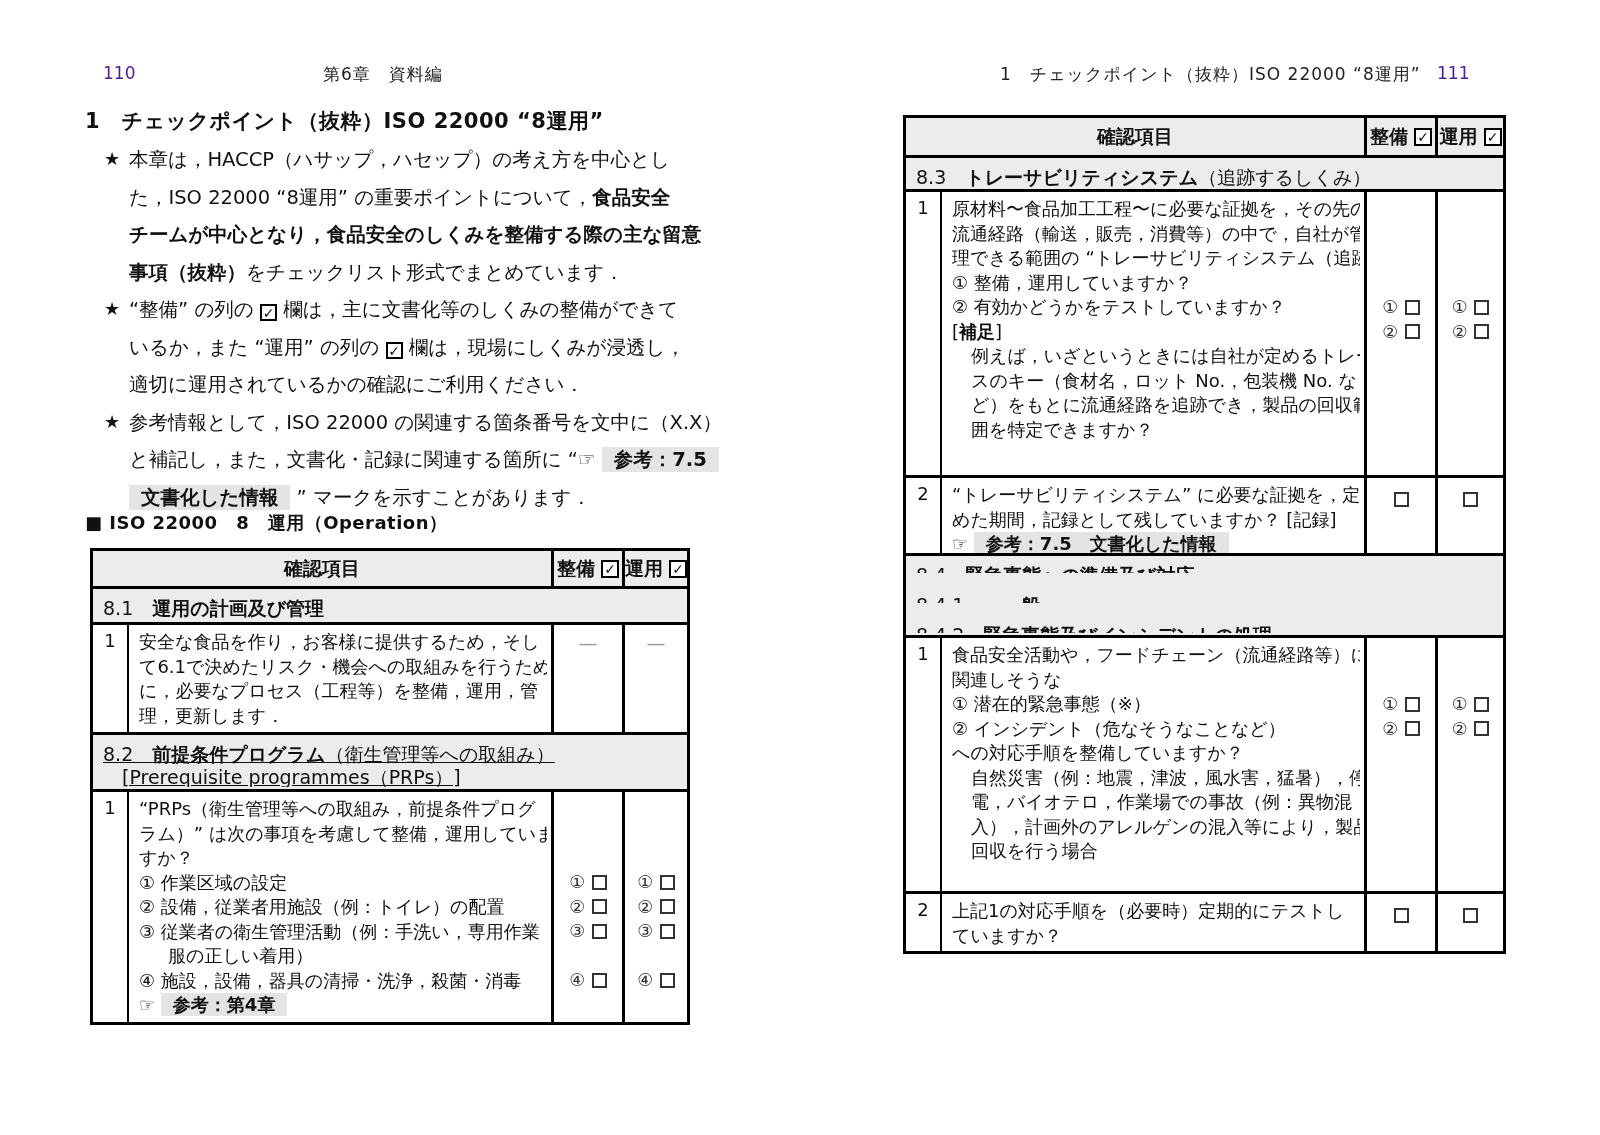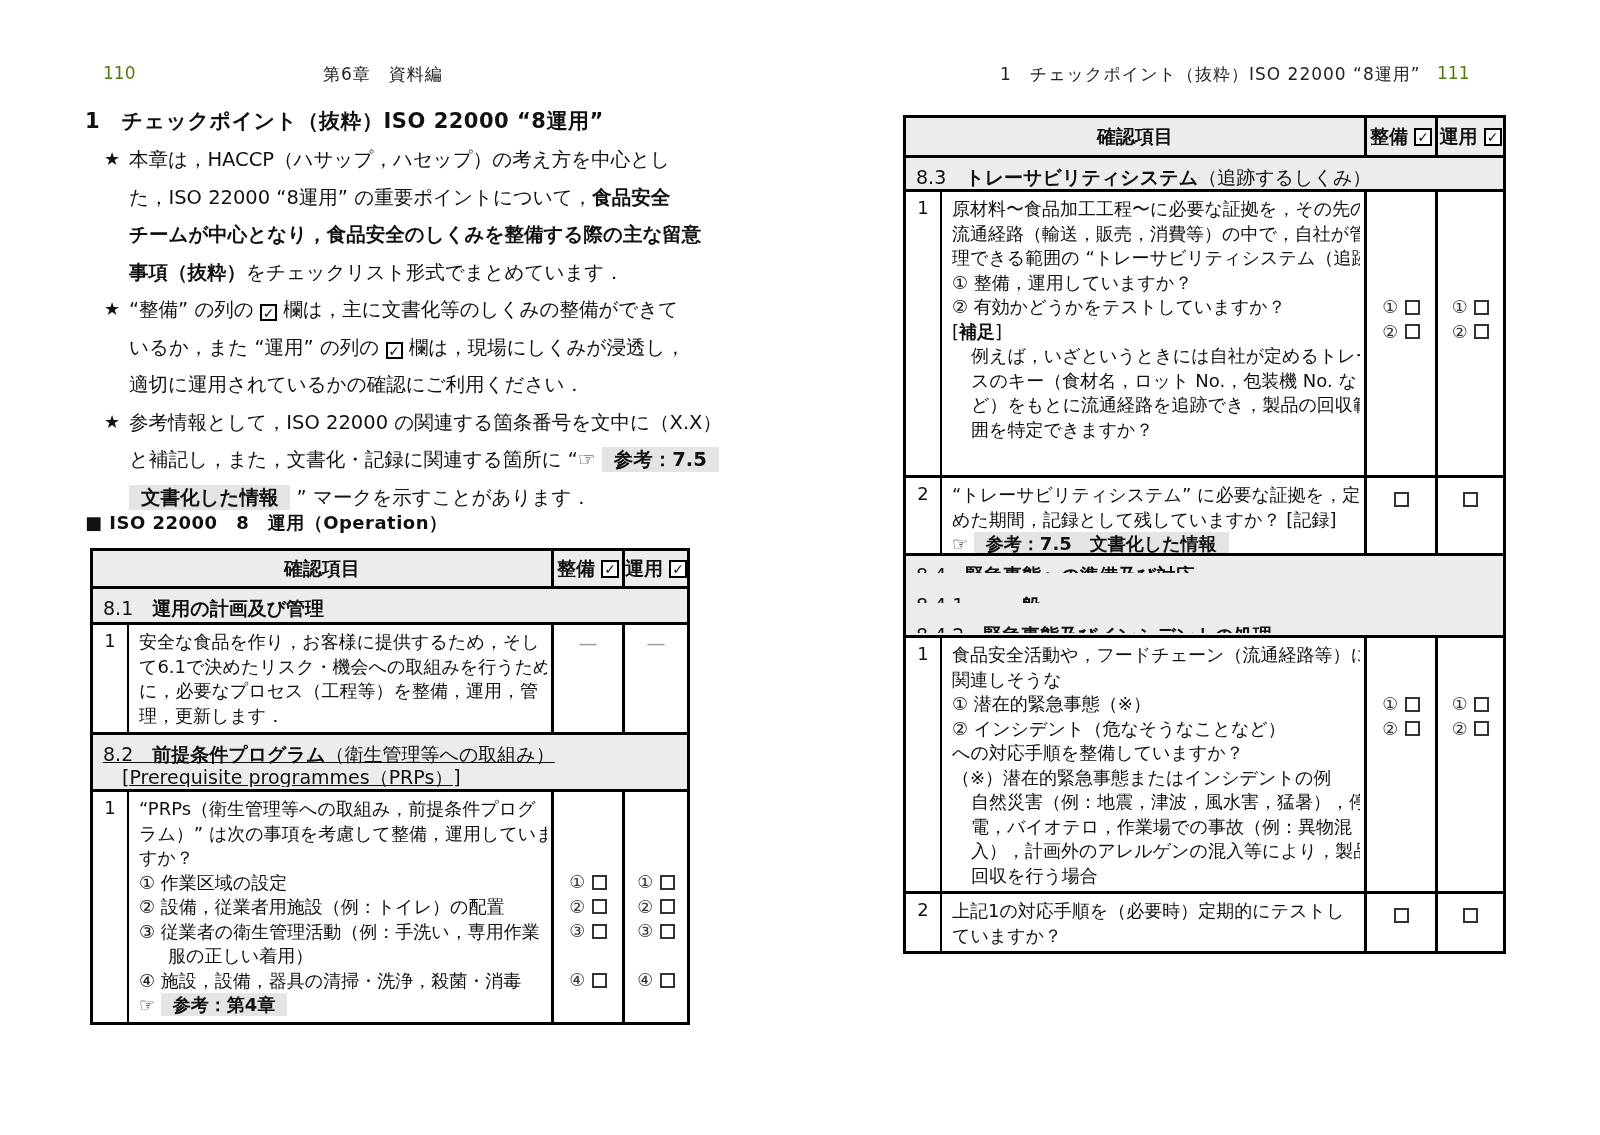--- a/index.html
+++ b/index.html
@@ -4,21 +4,21 @@
 <style>
   * { margin:0; padding:0; box-sizing:border-box; }
   html,body { background:#ffffff; }
   body {
     width:1600px; height:1135px; position:relative;
     font-family:"DejaVu Sans", sans-serif; color:#111;
     overflow:hidden;
   }
   .abs { position:absolute; }
   .runhead { font-size:17px; color:#222; letter-spacing:1px; }
-  .pagenum { font-size:17px; color:#4d7c0f; }
+  .pagenum { font-size:17px; color:#4c1d95; }
   .doc-title { font-size:21px; font-weight:bold; letter-spacing:0.5px; }
   .sec-heading { font-size:18px; font-weight:bold; letter-spacing:0.5px;text-align:center; }
 
   
   .bullets { width:700px; }
   .bullet { display:flex; align-items:flex-start; }
   .star { width:25px; font-size:18px; padding-top:7px; color:#111; flex:none; }
   .btext { flex:1; overflow:hidden; }
   .btext .tline { line-height:37.5px; font-size:19.5px; }
 
@@ -287,21 +287,20 @@
     </div>
   <div class="trow rt-r841">
     <div class="c-main">
       <div class="num">1</div>
       <div class="qtext">
           <div class="tline">食品安全活動や，フードチェーン（流通経路等）に</div>
           <div class="tline">関連しそうな</div>
           <div class="tline">① 潜在的緊急事態（※）</div>
           <div class="tline">② インシデント（危なそうなことなど）</div>
           <div class="tline">への対応手順を整備していますか？</div>
-          <div class="tline">（※）潜在的緊急事態またはインシデントの例</div>
           <div class="tline ind1">自然災害（例：地震，津波，風水害，猛暑），停</div>
           <div class="tline ind1">電，バイオテロ，作業場での事故（例：異物混</div>
           <div class="tline ind1">入），計画外のアレルゲンの混入等により，製品</div>
           <div class="tline ind1">回収を行う場合</div>
         </div>
     </div>
     <div class="c-chk pad841">
         <div class="ckline">
           <span class="circ">①</span>
           <span class="box"></span>

